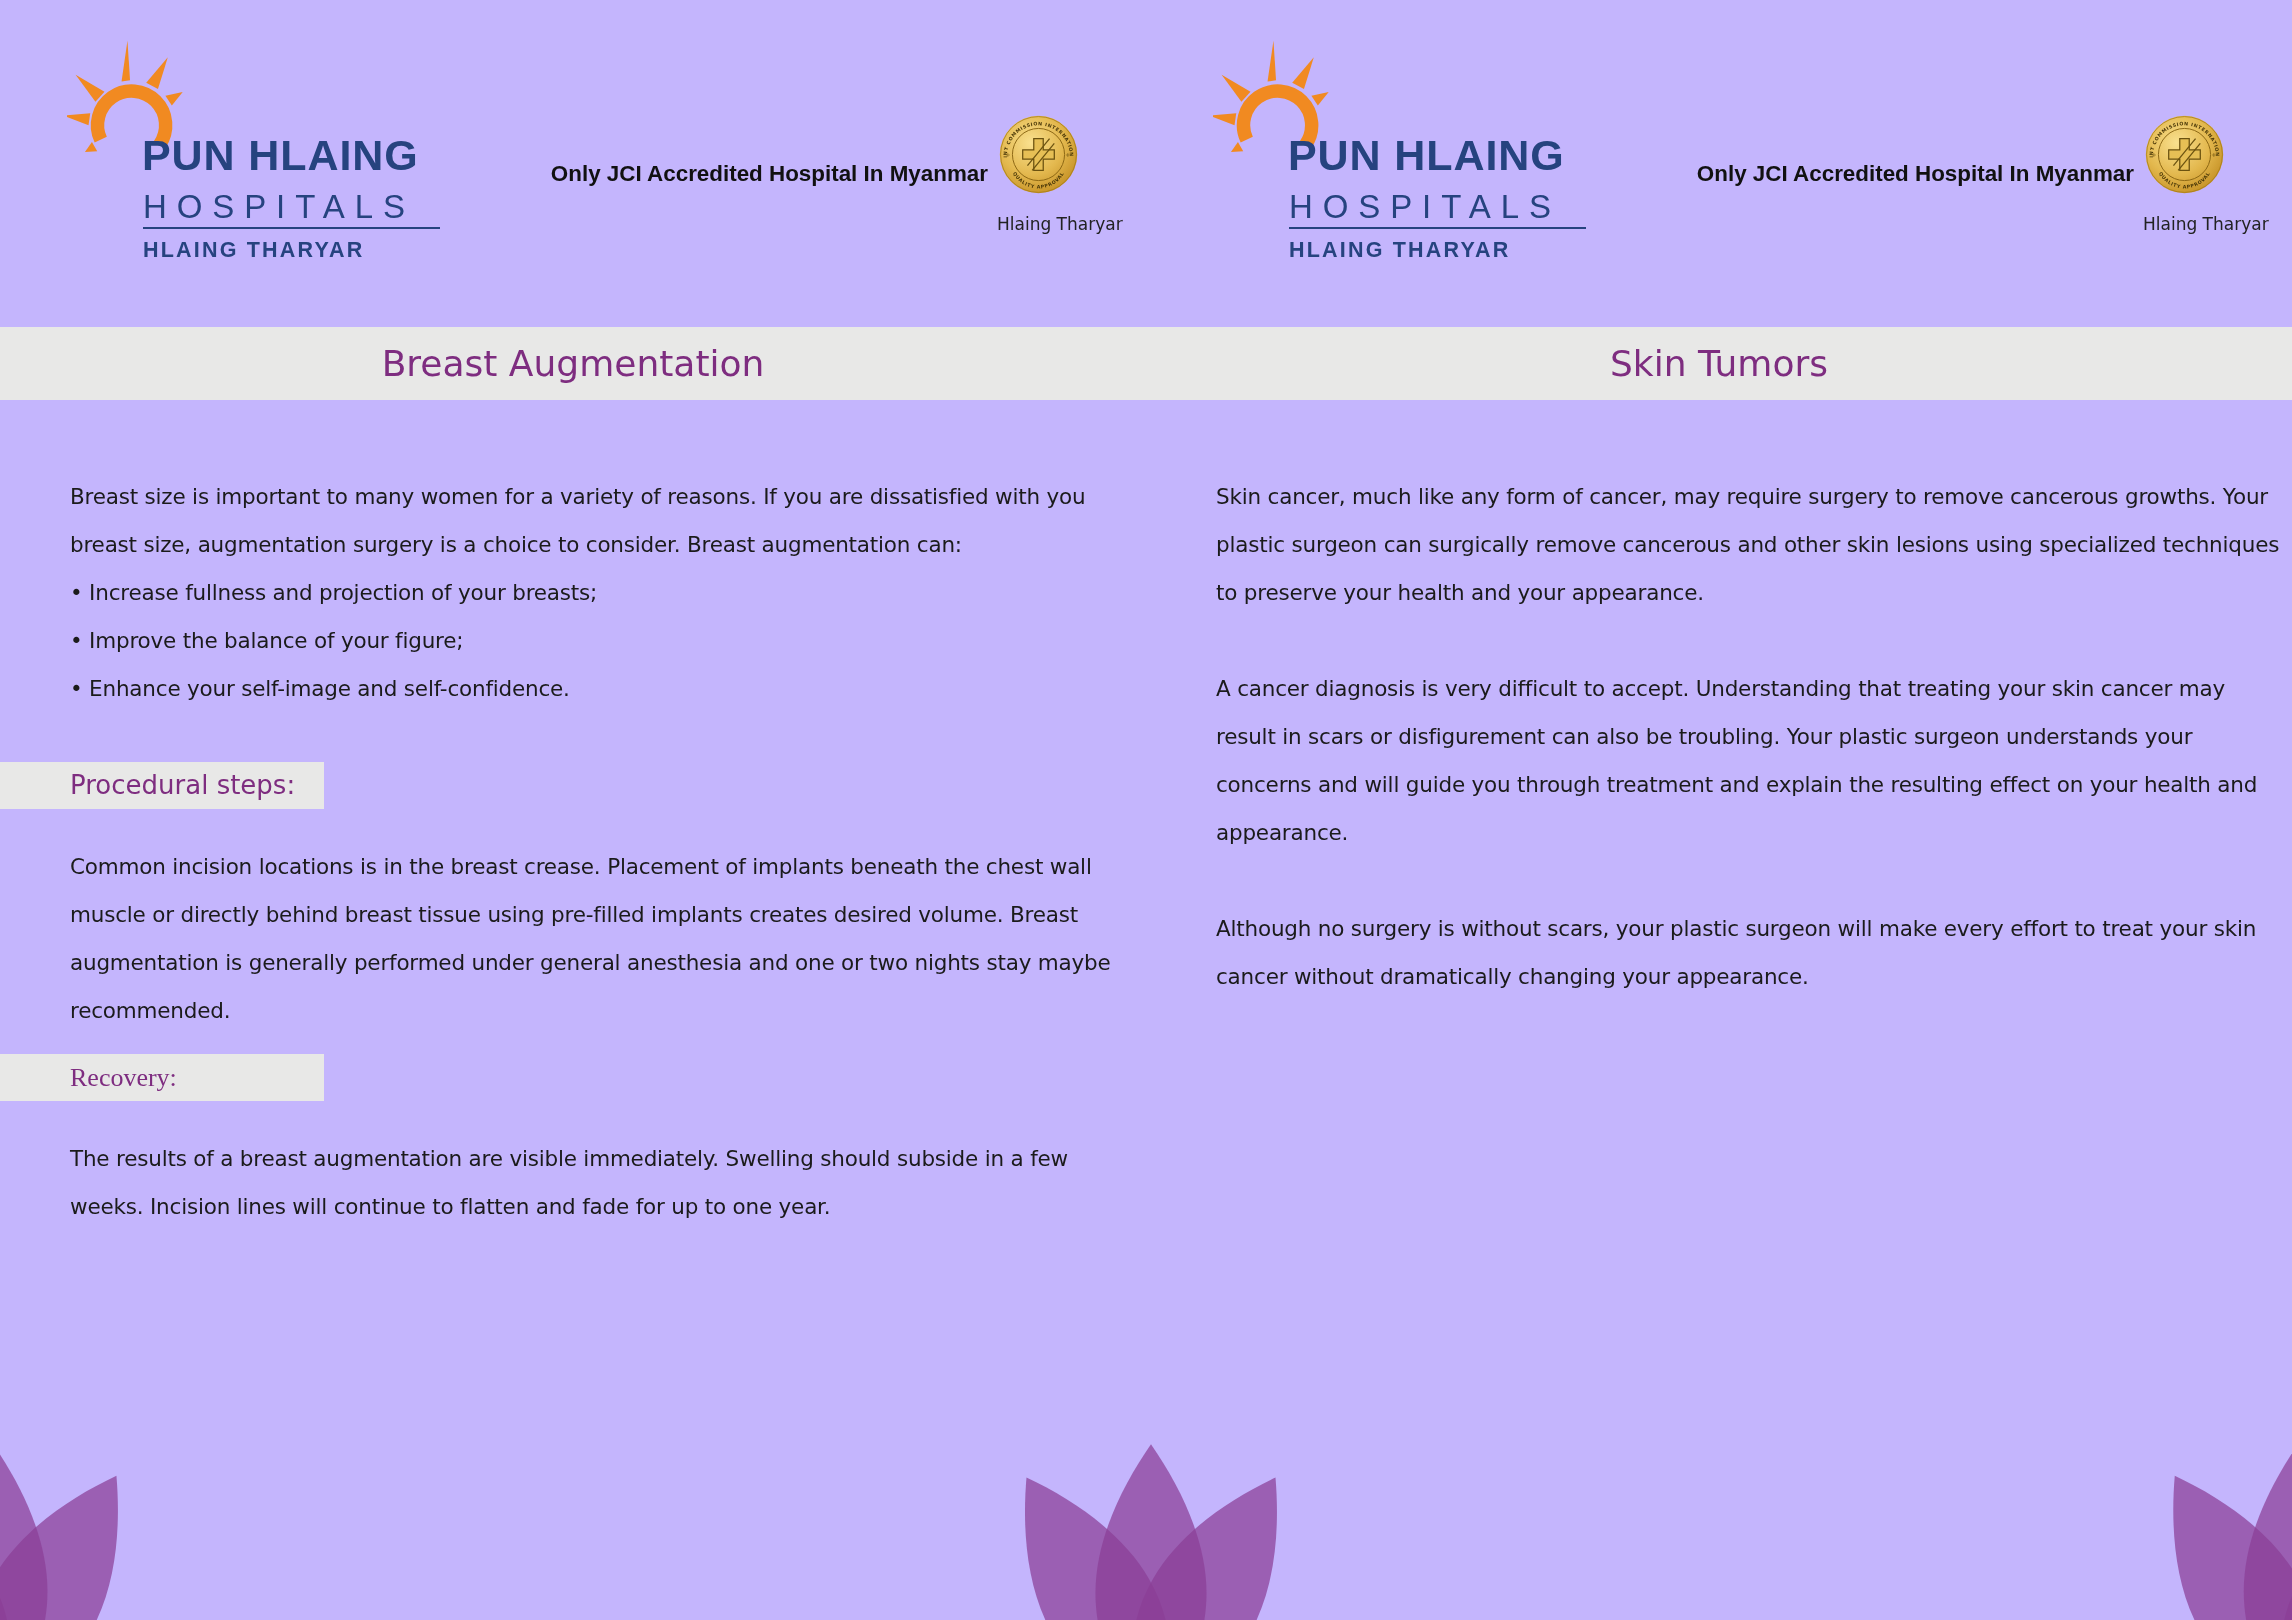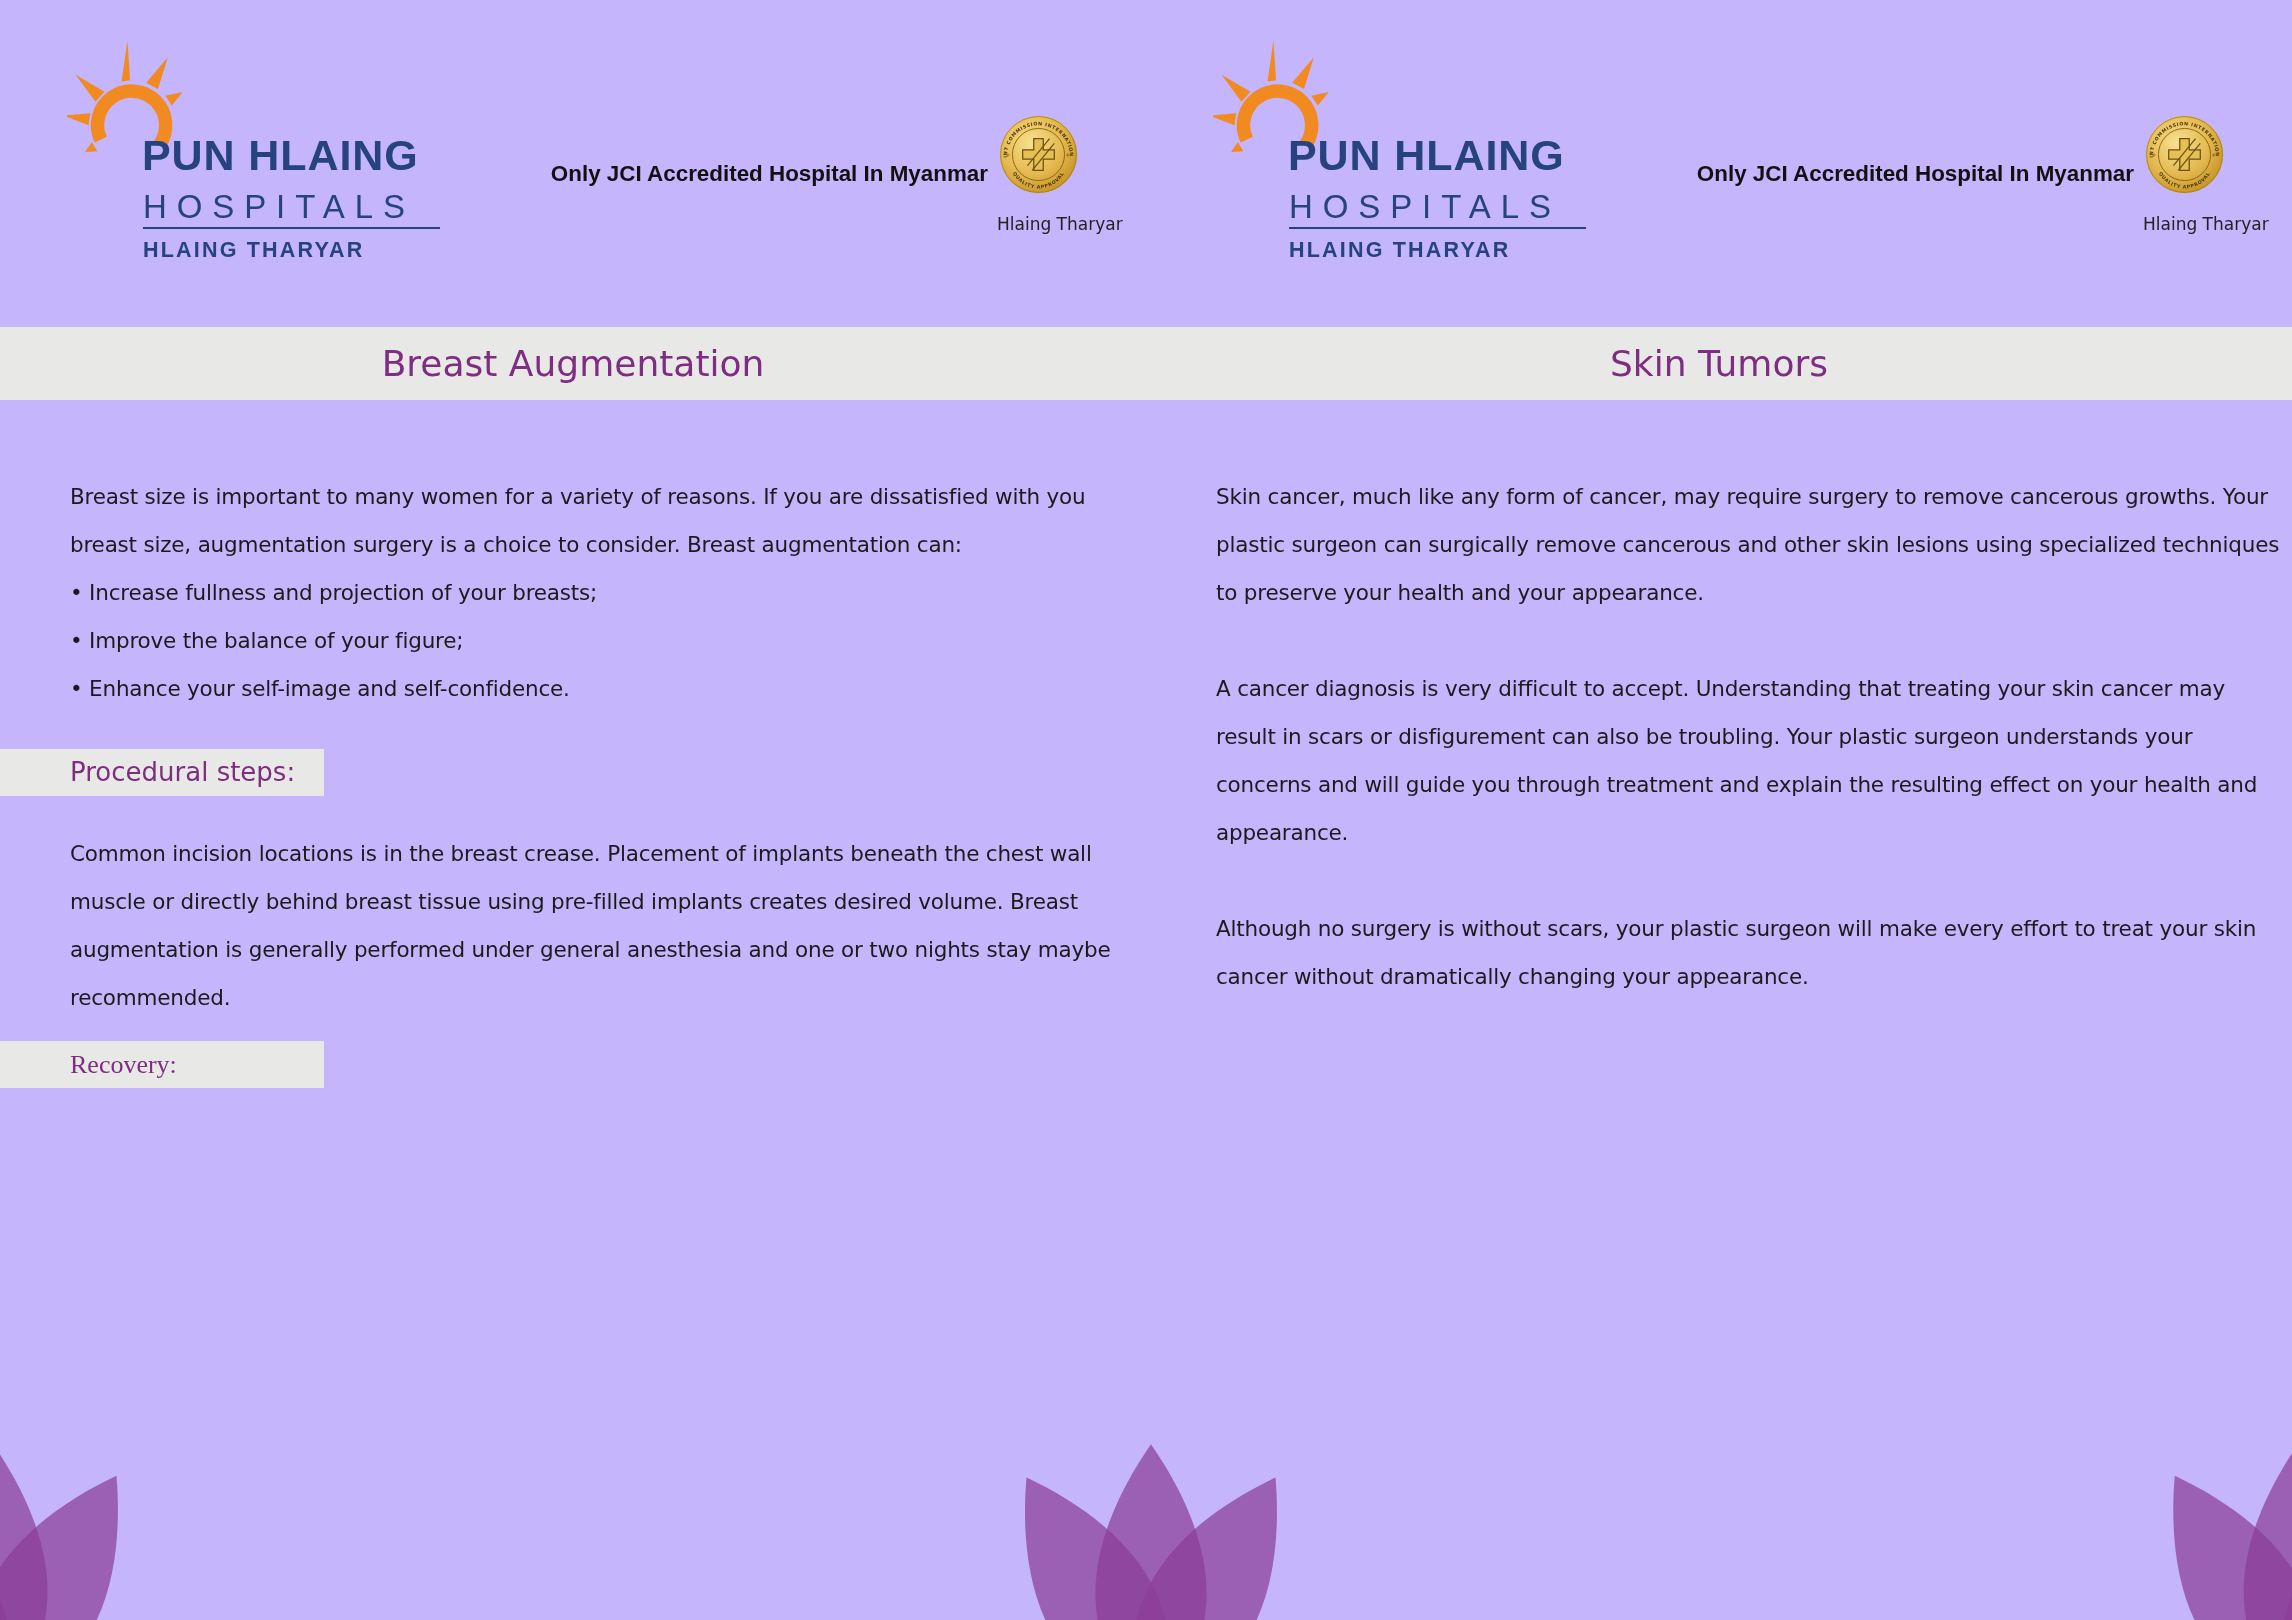--- a/index.html
+++ b/index.html
@@ -35,21 +35,21 @@
   .title.t-left{left:0;} .title.t-right{left:1146px;}
 
   
   .col{position:absolute; top:473px; color:#1B1B1B;}
   .col-left{left:70px; width:1048px;}
   .col-right{left:1216px; width:1070px;}
   .body{font-size:21.5px; line-height:48px; letter-spacing:-0.2px; margin:0;}
   .gap-after{margin-bottom:48px;}
   .sec-head{box-sizing:border-box; width:324px; height:47px; line-height:47px;
     margin-left:-70px; padding-left:70px; background:#E8E8E7; color:#7E2D80; font-size:26px;}
-  .mt-band{margin-top:36px;} .mt-para{margin-top:34px;} .mt-band2{margin-top:19px;font-family:Liberation Serif, serif;}
+  .mt-band{margin-top:49px;} .mt-para{margin-top:34px;} .mt-band2{margin-top:19px;font-family:Liberation Serif, serif;}
 
   
   .lotus-strip{position:absolute; left:0; top:1411px; width:2293px; height:209px; display:block;}
 </style>
 </head>
 <body>
 
 <div class="page">
 
   <div class="panel left">
@@ -164,20 +164,21 @@
   <div class="col col-left">
     <p class="body">Breast size is important to many women for a variety of reasons. If you are dissatisfied with you breast size, augmentation surgery is a choice to consider. Breast augmentation can:</p>
     <p class="body">• Increase fullness and projection of your breasts;</p>
     <p class="body">• Improve the balance of your figure;</p>
     <p class="body">• Enhance your self-image and self-confidence.</p>
 
     <div class="sec-head mt-band">Procedural steps:</div>
     <p class="body mt-para">Common incision locations is in the breast crease. Placement of implants beneath the chest wall muscle or directly behind breast tissue using pre-filled implants creates desired volume. Breast augmentation is generally performed under general anesthesia and one or two nights stay maybe recommended.</p>
 
     <div class="sec-head mt-band2">Recovery:</div>
+    <p class="body mt-para">The results of a breast augmentation are visible immediately. Swelling should subside in a few weeks. Incision lines will continue to flatten and fade for up to one year.</p>
   </div>
 
   <div class="col col-right">
     <p class="body gap-after">Skin cancer, much like any form of cancer, may require surgery to remove cancerous growths. Your plastic surgeon can surgically remove cancerous and other skin lesions using specialized techniques to preserve your health and your appearance.</p>
     <p class="body gap-after">A cancer diagnosis is very difficult to accept. Understanding that treating your skin cancer may result in scars or disfigurement can also be troubling. Your plastic surgeon understands your concerns and will guide you through treatment and explain the resulting effect on your health and appearance.</p>
     <p class="body">Although no surgery is without scars, your plastic surgeon will make every effort to treat your skin cancer without dramatically changing your appearance.</p>
   </div>
 
   <svg class="lotus-strip" viewBox="0 0 2560 233" preserveAspectRatio="none">
     <defs>

